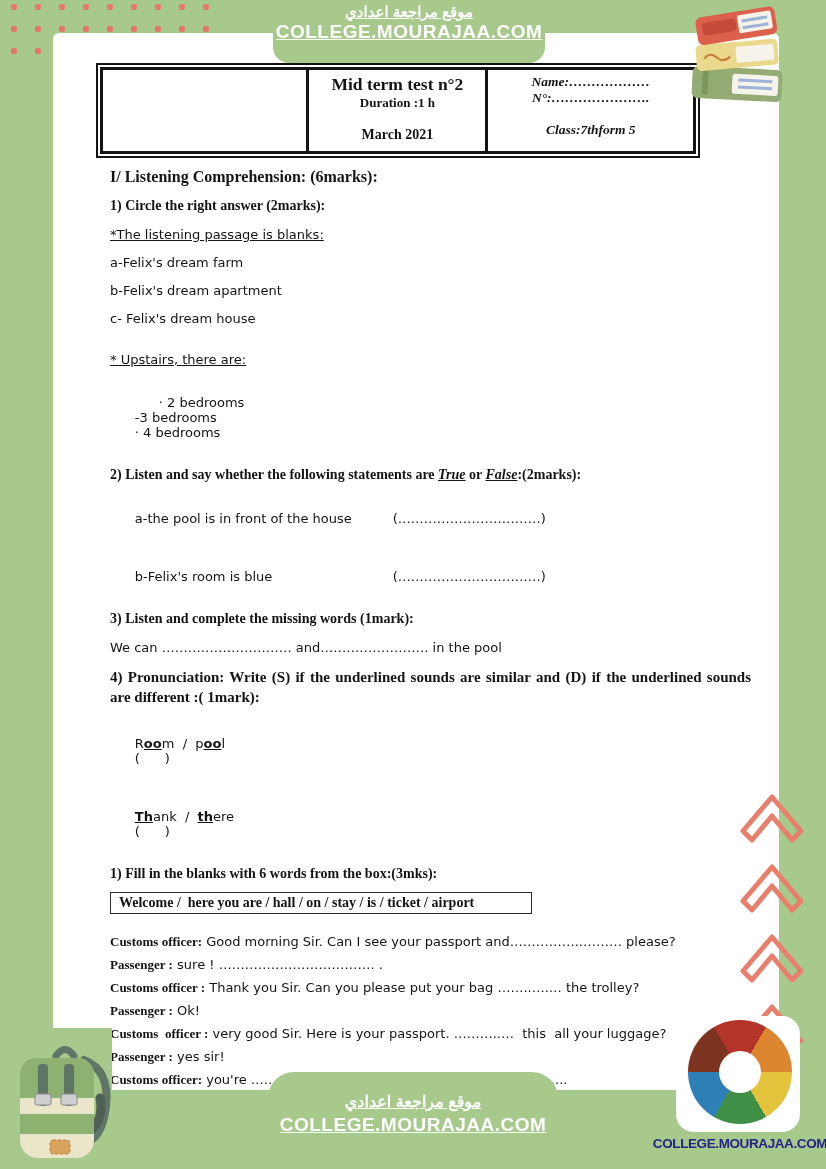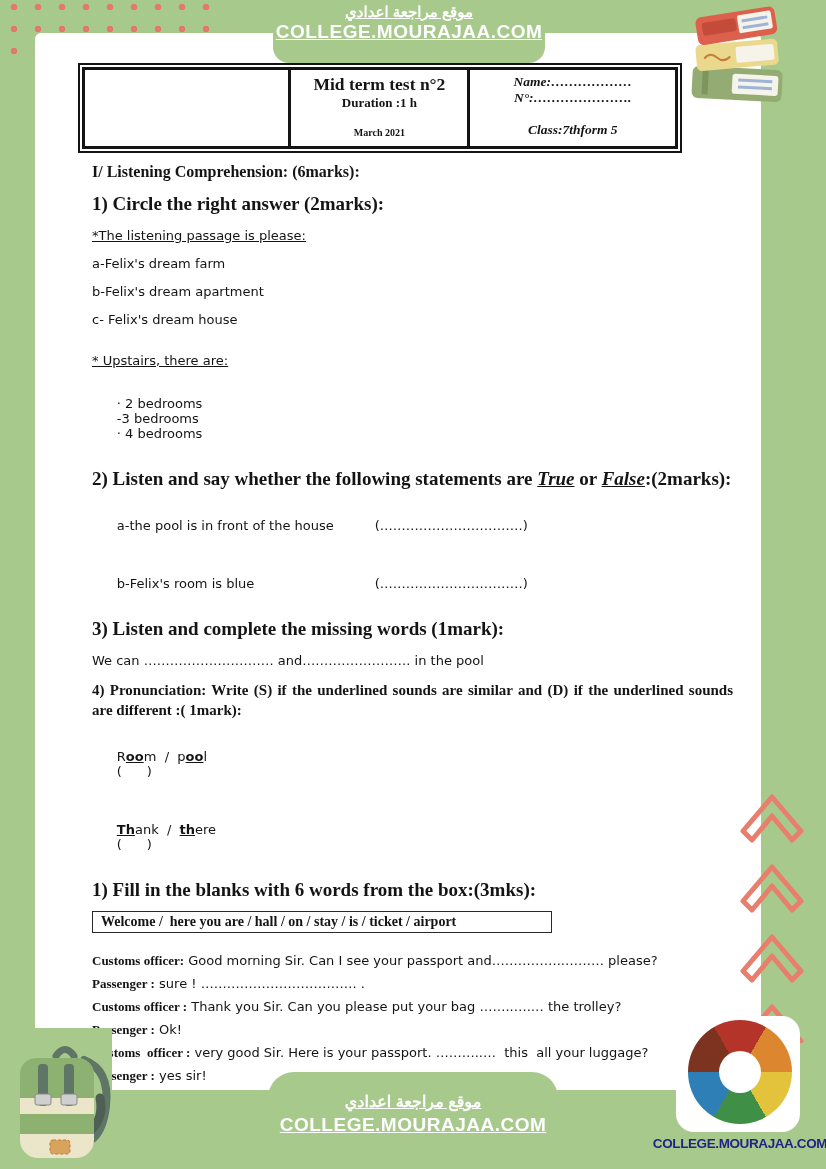--- a/index.html
+++ b/index.html
@@ -7,21 +7,21 @@
   body {
     position:relative;
     width:826px; height:1169px;
     background:#a7ca8c;
     overflow:hidden;
     font-family:"Liberation Serif", serif;
     color:#141414;
   }
   
   .page {
-    position:absolute; left:35px; top:33px;
+    position:absolute; left:53px; top:33px;
     width:726px; height:1060px;
     background:#ffffff;
     border-radius:6px;
   }
   .content { padding:34px 28px 0 57px; }
 
   
   .notch {
     position:absolute; left:0; top:0; width:152px; height:88px;
     background:#a7ca8c; border-bottom-right-radius:20px;
@@ -77,41 +77,41 @@
   }
 
   
   table.head { border-collapse:collapse; width:596px; outline:2px solid #141414; outline-offset:2px; margin-left:-10px; }
   table.head td { border:3px solid #141414; vertical-align:top; }
   td.hc1 { width:208px; }
   td.hc2 { width:180px; text-align:center; padding:4px 2px 8px; }
   td.hc3 { width:208px; text-align:center; padding:4px 14px 8px; }
   .hc2 .t1 { font-size:17.5px; font-weight:bold; }
   .hc2 .t2 { font-size:13px;  font-weight:bold; }
-  .hc2 .t3 { font-size:10px;  font-weight:bold; margin-top:16px;text-align:center; }
+  .hc2 .t3 { font-size:14px;  font-weight:bold; margin-top:16px;text-align:center; }
   .hc3 div { font-style:italic; font-weight:bold; font-size:13.5px; }
   .hc3 .cls { margin-top:16px; }
 
   
   .sb  { font-family:"Liberation Serif", serif; font-weight:bold; }
   .hw  { font-family:"DejaVu Sans", sans-serif; font-size:13px; white-space:pre-wrap; }
   .sec-title  { font-size:16px; margin:14px 0 2px; }
   .sec-title2 { font-size:16.5px; margin:16px 0 4px; }
-  .qhead { font-size:19px; margin:12px 0 0; }
+  .qhead { font-size:14px; margin:12px 0 0; }
   .line  { margin:13px 0 0; }
   .u { text-decoration:underline; }
   .ub { text-decoration:underline; font-weight:bold; }
   .opt-row span { display:inline-block; }
-  .opt1 { margin-left:0; width:158px; }
+  .opt1 { margin-left:24px; width:158px; }
   .opt2 { width:184px; }
   .stmt { display:inline-block; width:258px; }
   .pairwords { display:inline-block; min-width:130px; }
   .justify { text-align:justify; }
   .wordbox {
-    width:460px; border:1.6px solid #2a2a2a; padding:2px 8px;
+    width:422px; border:1.6px solid #2a2a2a; padding:2px 8px;
     font-size:14px; font-weight:bold; margin:10px 0 2px; white-space:pre-wrap;
   }
   .dialog { margin-top:20px; }
   .dialog .dline { margin:0 0 7px; }
   .spk { font-weight:bold;font-family:Liberation Serif, serif; }
 </style>
 </head>
 <body>
 
 <div class="notch"></div>
@@ -133,21 +133,21 @@
           <div>Name:………………</div>
           <div>N°:………………….</div>
           <div class="cls">Class:7thform 5</div>
         </td>
       </tr>
     </tbody>
       </table>
 
     <div class="sb sec-title">I/ Listening Comprehension: (6marks):</div>
     <div class="sb qhead">1) Circle the right answer (2marks):</div>
-    <div class="hw line u">*The listening passage is please:</div>
+    <div class="hw line u">*The listening passage is blanks:</div>
     <div class="hw line">a-Felix's dream farm</div>
     <div class="hw line">b-Felix's dream apartment</div>
     <div class="hw line">c- Felix's dream house</div>
     <div class="hw line u" style="margin-top:26px;">* Upstairs, there are:</div>
     <div class="hw line opt-row">
       <span class="opt1">· 2 bedrooms</span>
       <span class="opt2">-3 bedrooms</span>
       <span>· 4 bedrooms</span>
     </div>
 

